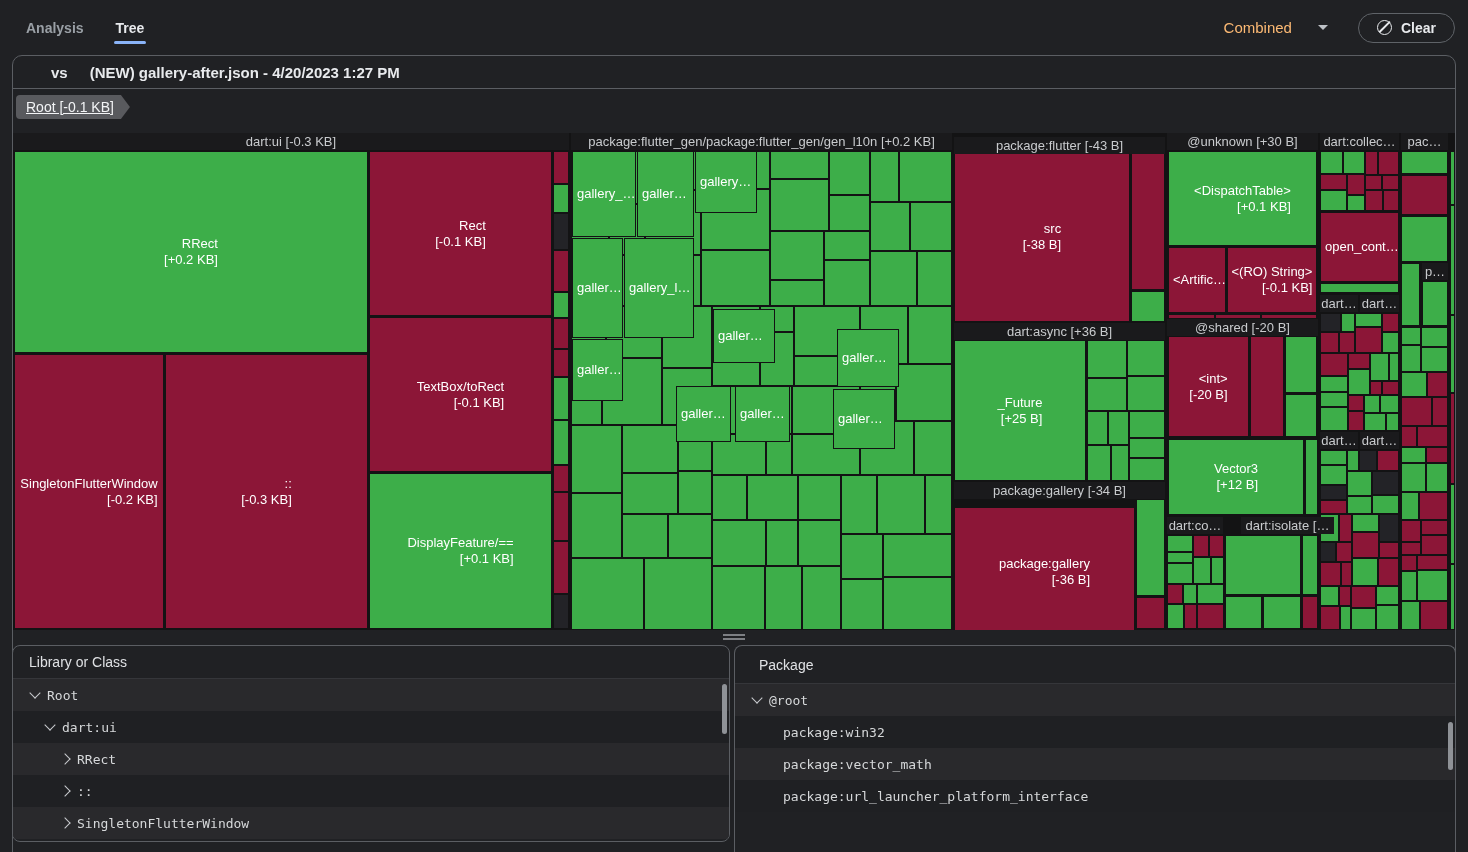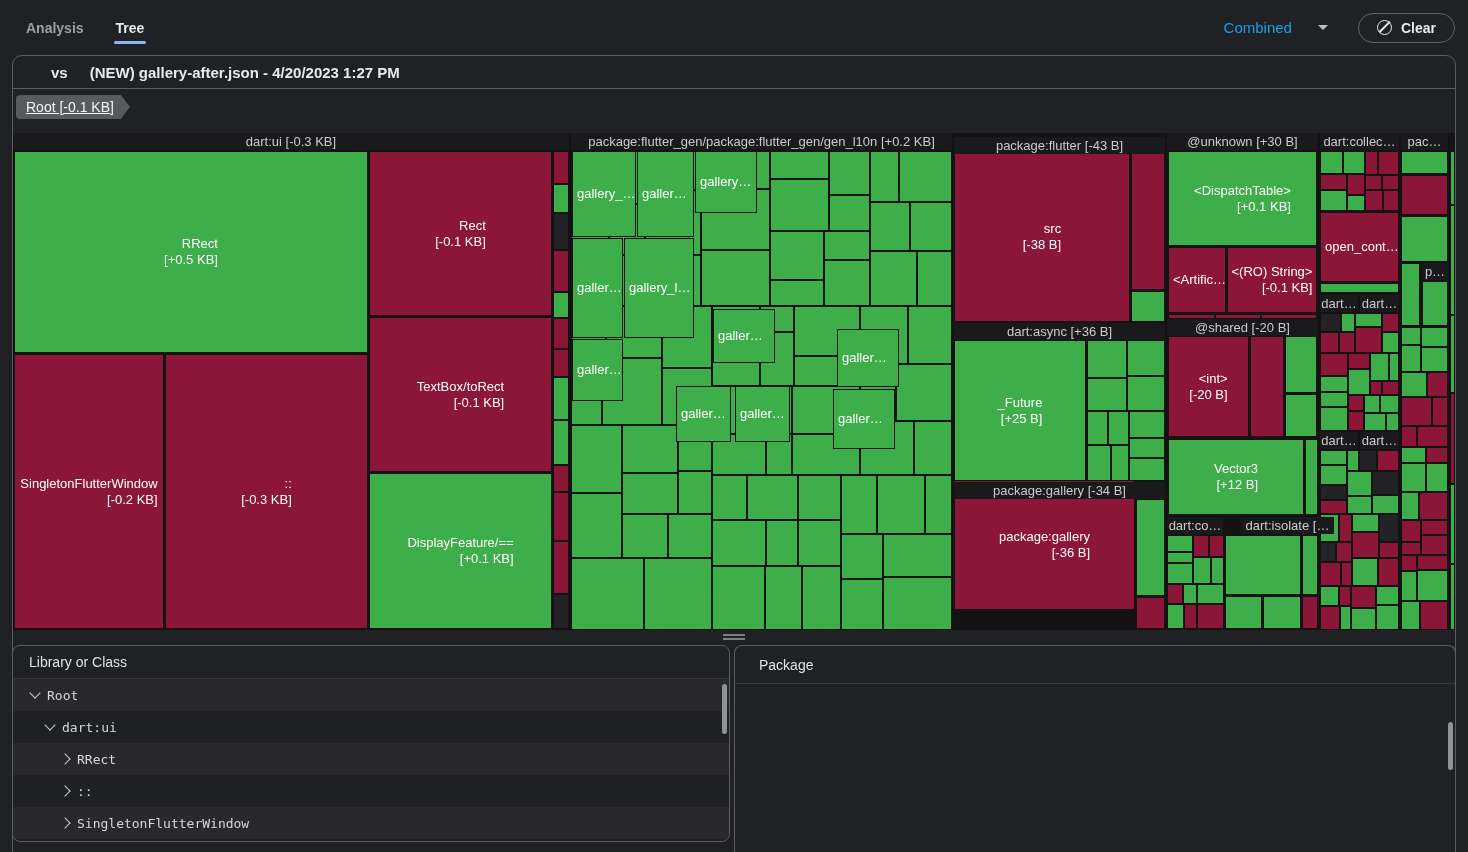--- a/index.html
+++ b/index.html
@@ -8,21 +8,21 @@
   #app{position:absolute;inset:0;}
 
   
   #topbar{position:absolute;left:0;top:0;width:1468px;height:55px;display:flex;align-items:center;}
   #tabs{display:flex;align-items:center;margin-left:24px;gap:28px;height:100%;}
   .tab{position:relative;height:100%;display:flex;align-items:center;font-size:14px;font-weight:700;
        color:#9aa0a6;cursor:pointer;padding:0 2px;}
   .tab.active{color:#e8eaed;}
   .tab.active::after{content:"";position:absolute;left:0;right:0;bottom:11px;height:3px;border-radius:3px;background:#8ab4f8;}
   #topbar-right{position:absolute;right:13px;top:0;height:55px;display:flex;align-items:center;}
-  #combined{font-size:15px;color:#0ea5e9;cursor:pointer;}
+  #combined{font-size:15px;color:#fdba74;cursor:pointer;}
   .caret{width:0;height:0;border-left:5px solid transparent;border-right:5px solid transparent;
          border-top:5px solid #bdc1c6;margin-left:26px;margin-right:30px;}
   #clear-btn{display:flex;align-items:center;gap:9px;height:30px;padding:0 18px;border:1px solid #5f6368;
              border-radius:16px;cursor:pointer;font-size:14px;font-weight:600;color:#e8eaed;background:transparent;}
   .block-icon{width:13px;height:13px;border:1.6px solid #e8eaed;border-radius:50%;position:relative;flex:none;}
   .block-icon::after{content:"";position:absolute;left:-1px;top:5px;width:15px;height:1.6px;background:#e8eaed;
              transform:rotate(-45deg);}
 
   
   #outer{position:absolute;left:12px;top:55px;width:1444px;height:800px;border:1px solid #5b5e63;
@@ -322,21 +322,21 @@
       <div class="tc g" style="left: 1437px; top: 182px; width: 5px; height: 78px;"></div>
       <div class="tc r" style="left: 1437px; top: 260px; width: 5px; height: 91px;"></div>
       <div class="tc g" style="left: 1437px; top: 351px; width: 5px; height: 80px;"></div>
       <div class="tc g" style="left: 1437px; top: 431px; width: 5px; height: 66px;"></div>
       <div class="tc r" style="left: 1155px; top: 181px; width: 47px; height: 5px;"></div>
       <div class="tc r" style="left: 1202px; top: 181px; width: 46px; height: 5px;"></div>
       <div class="tc r" style="left: 1248px; top: 181px; width: 56px; height: 5px;"></div>
       <div class="tc g" style="left: 1px; top: 18px; width: 354px; height: 202px;">
         <div class="lab">
           <div>RRect</div>
-          <div>[+0.5 KB]</div>
+          <div>[+0.2 KB]</div>
         </div>
       </div>
       <div class="tc r" style="left: 356px; top: 18px; width: 183px; height: 165px;">
         <div class="lab">
           <div>Rect</div>
           <div>[-0.1 KB]</div>
         </div>
       </div>
       <div class="tc r" style="left: 356px; top: 184px; width: 183px; height: 155px;">
         <div class="lab">
@@ -369,21 +369,21 @@
         </div>
       </div>
       <div class="tc r" style="left: 1118px; top: 18px; width: 34px; height: 139px;"></div>
       <div class="tc g" style="left: 1118px; top: 158px; width: 34px; height: 31px;"></div>
       <div class="tc g" style="left: 941px; top: 207px; width: 132px; height: 141px;">
         <div class="lab">
           <div>_Future</div>
           <div>[+25 B]</div>
         </div>
       </div>
-      <div class="tc r" style="left: 941px; top: 347px; width: 181px; height: 130px;">
+      <div class="tc r" style="left: 941px; top: 374px; width: 181px; height: 130px;">
         <div class="lab">
           <div>package:gallery</div>
           <div>[-36 B]</div>
         </div>
       </div>
       <div class="tc g" style="left: 1123px; top: 366px; width: 29px; height: 97px;"></div>
       <div class="tc r" style="left: 1123px; top: 464px; width: 29px; height: 32px;"></div>
       <div class="tc g" style="left: 1155px; top: 18px; width: 149px; height: 95px;">
         <div class="lab">
           <div>&lt;DispatchTable&gt;</div>
@@ -534,16 +534,34 @@
           <span>SingletonFlutterWindow</span>
         </div>
       </div>
     <div class="sb-thumb" style="right:2px;top:38px;height:50px;"></div>
   </div>
 
   <div id="right-panel" class="panel">
     <div class="col-header">
       <span>Package</span>
     </div>
+    <div id="right-rows">
+        <div class="tree-row alt0" style="padding-left: 18px;">
+          <span class="chev down"></span>
+          <span>@root</span>
+        </div>
+        <div class="tree-row alt1" style="padding-left: 33px;">
+          <span class="chev-spacer"></span>
+          <span>package:win32</span>
+        </div>
+        <div class="tree-row alt0" style="padding-left: 33px;">
+          <span class="chev-spacer"></span>
+          <span>package:vector_math</span>
+        </div>
+        <div class="tree-row alt1" style="padding-left: 33px;">
+          <span class="chev-spacer"></span>
+          <span>package:url_launcher_platform_interface</span>
+        </div>
+      </div>
     <div class="sb-thumb" style="right:2px;top:76px;height:48px;"></div>
   </div>
 
 </div>
 
 </body></html>

